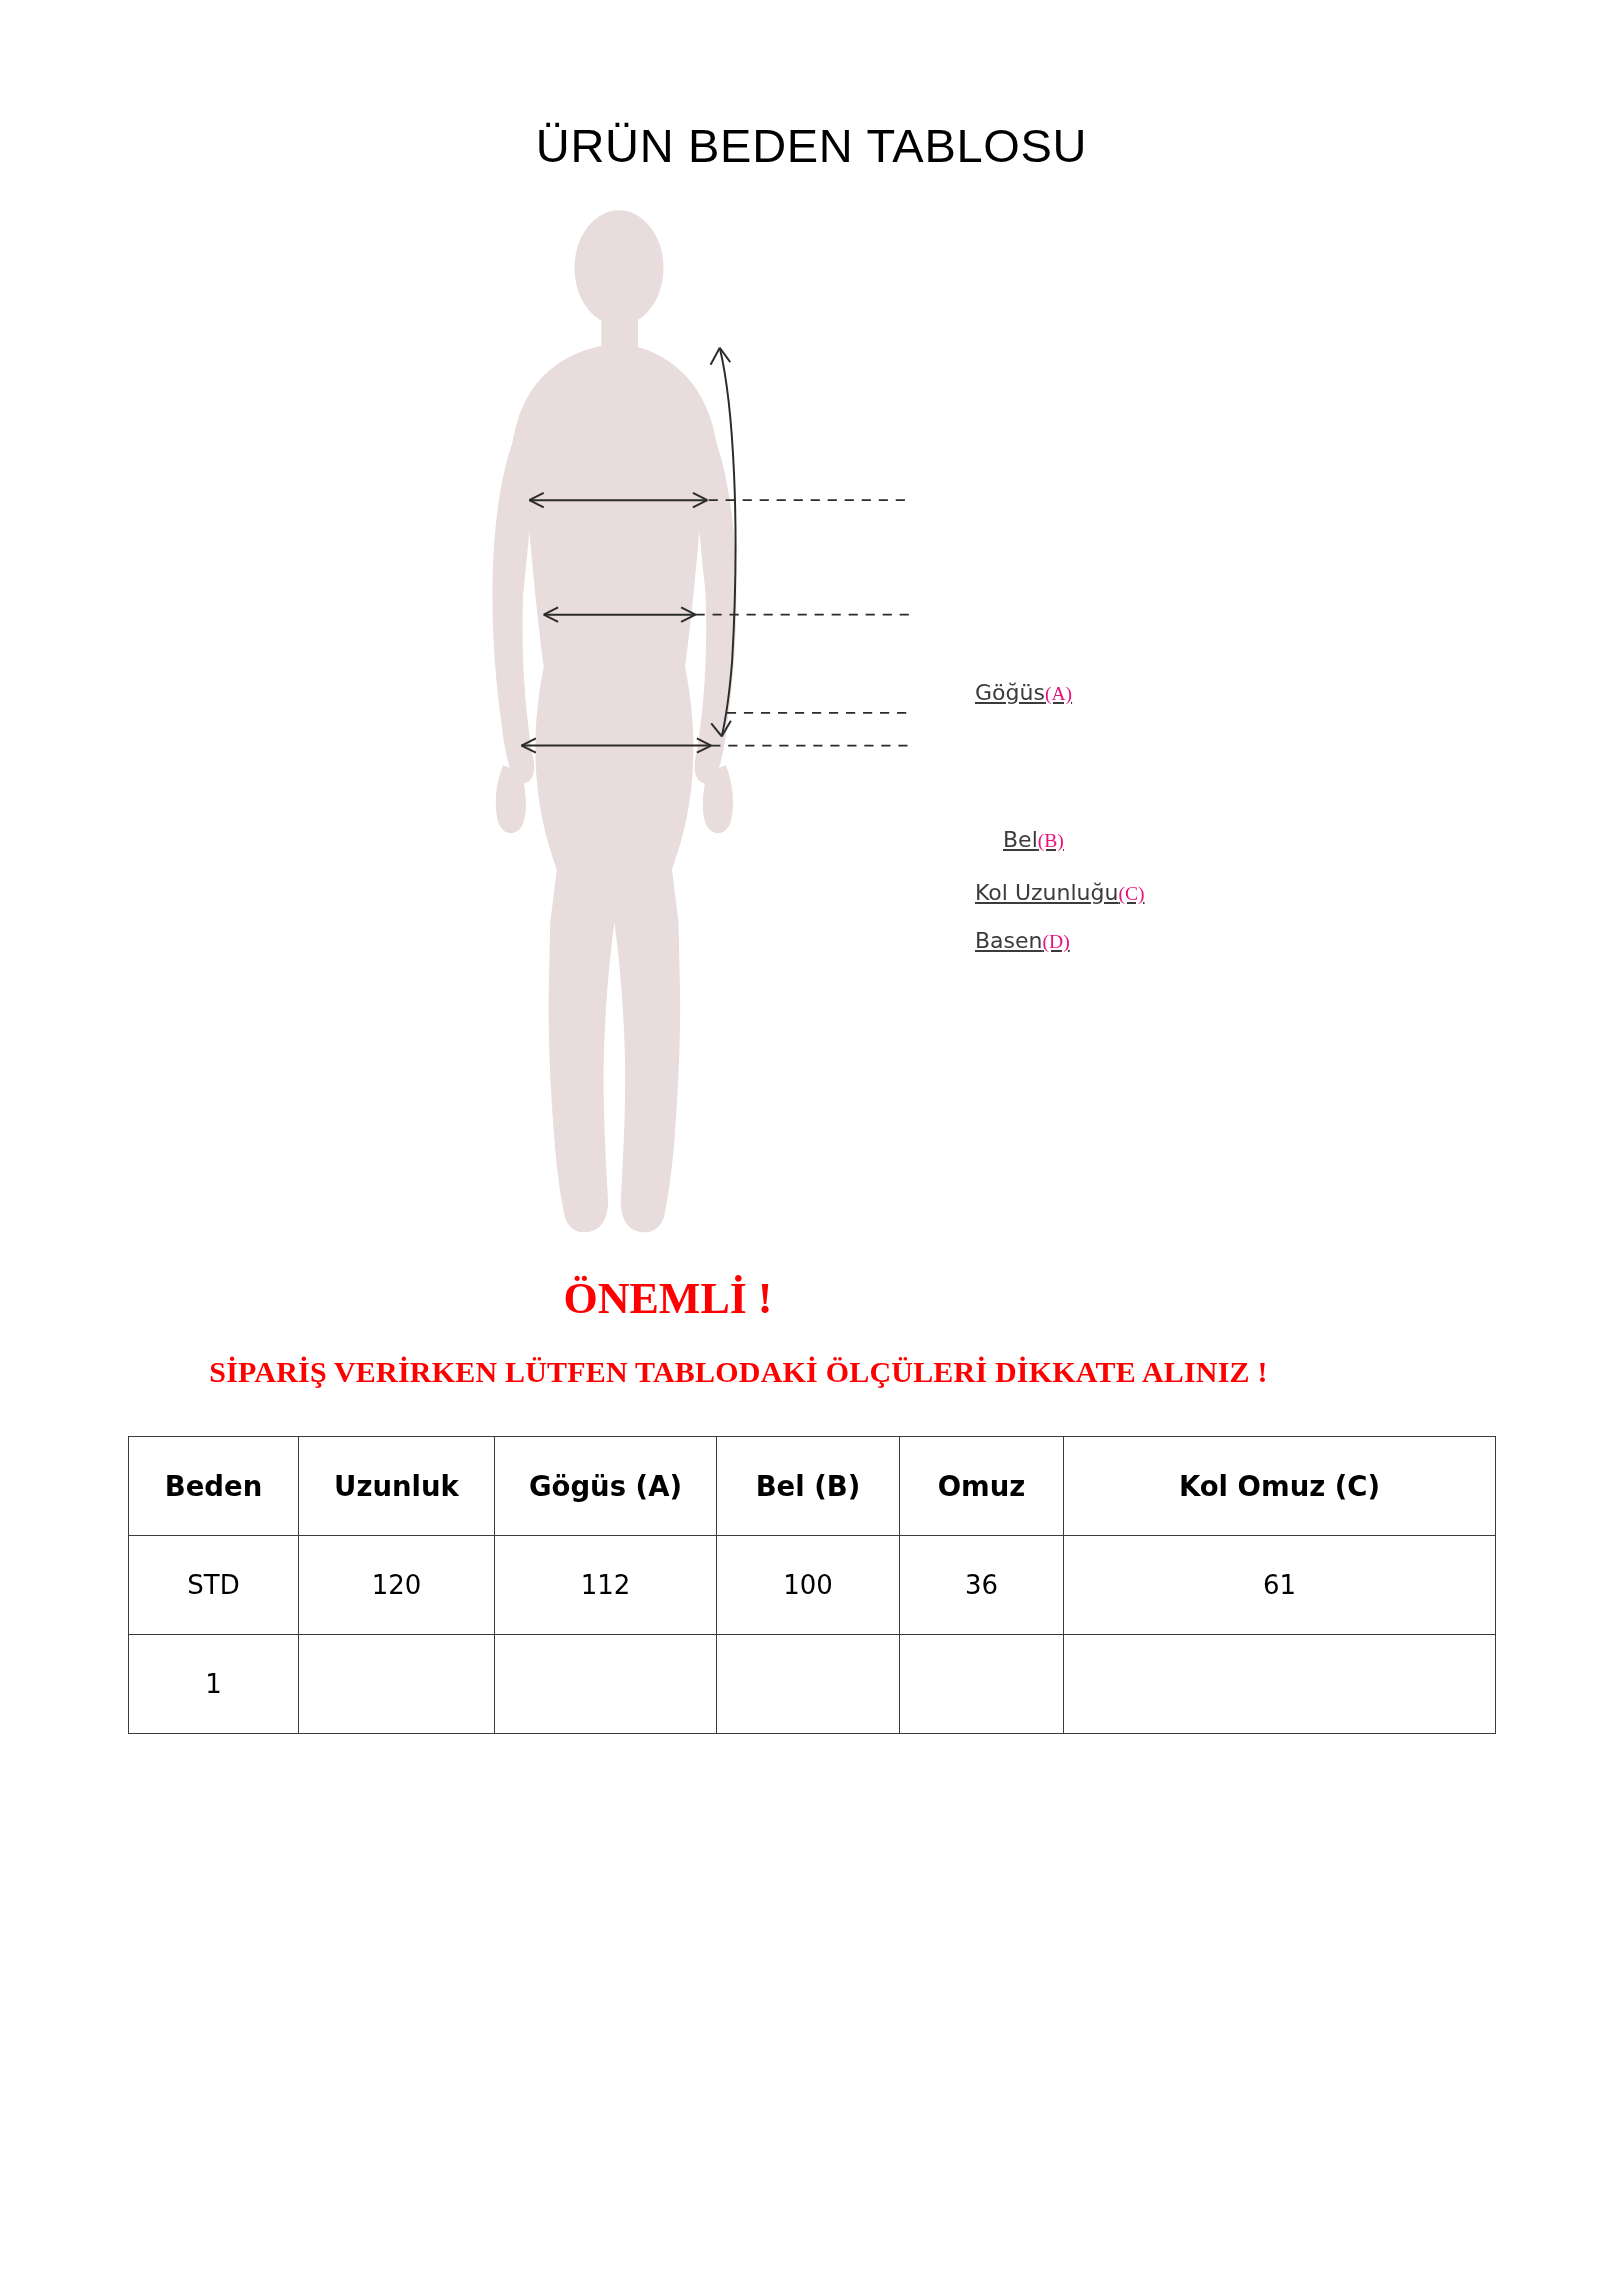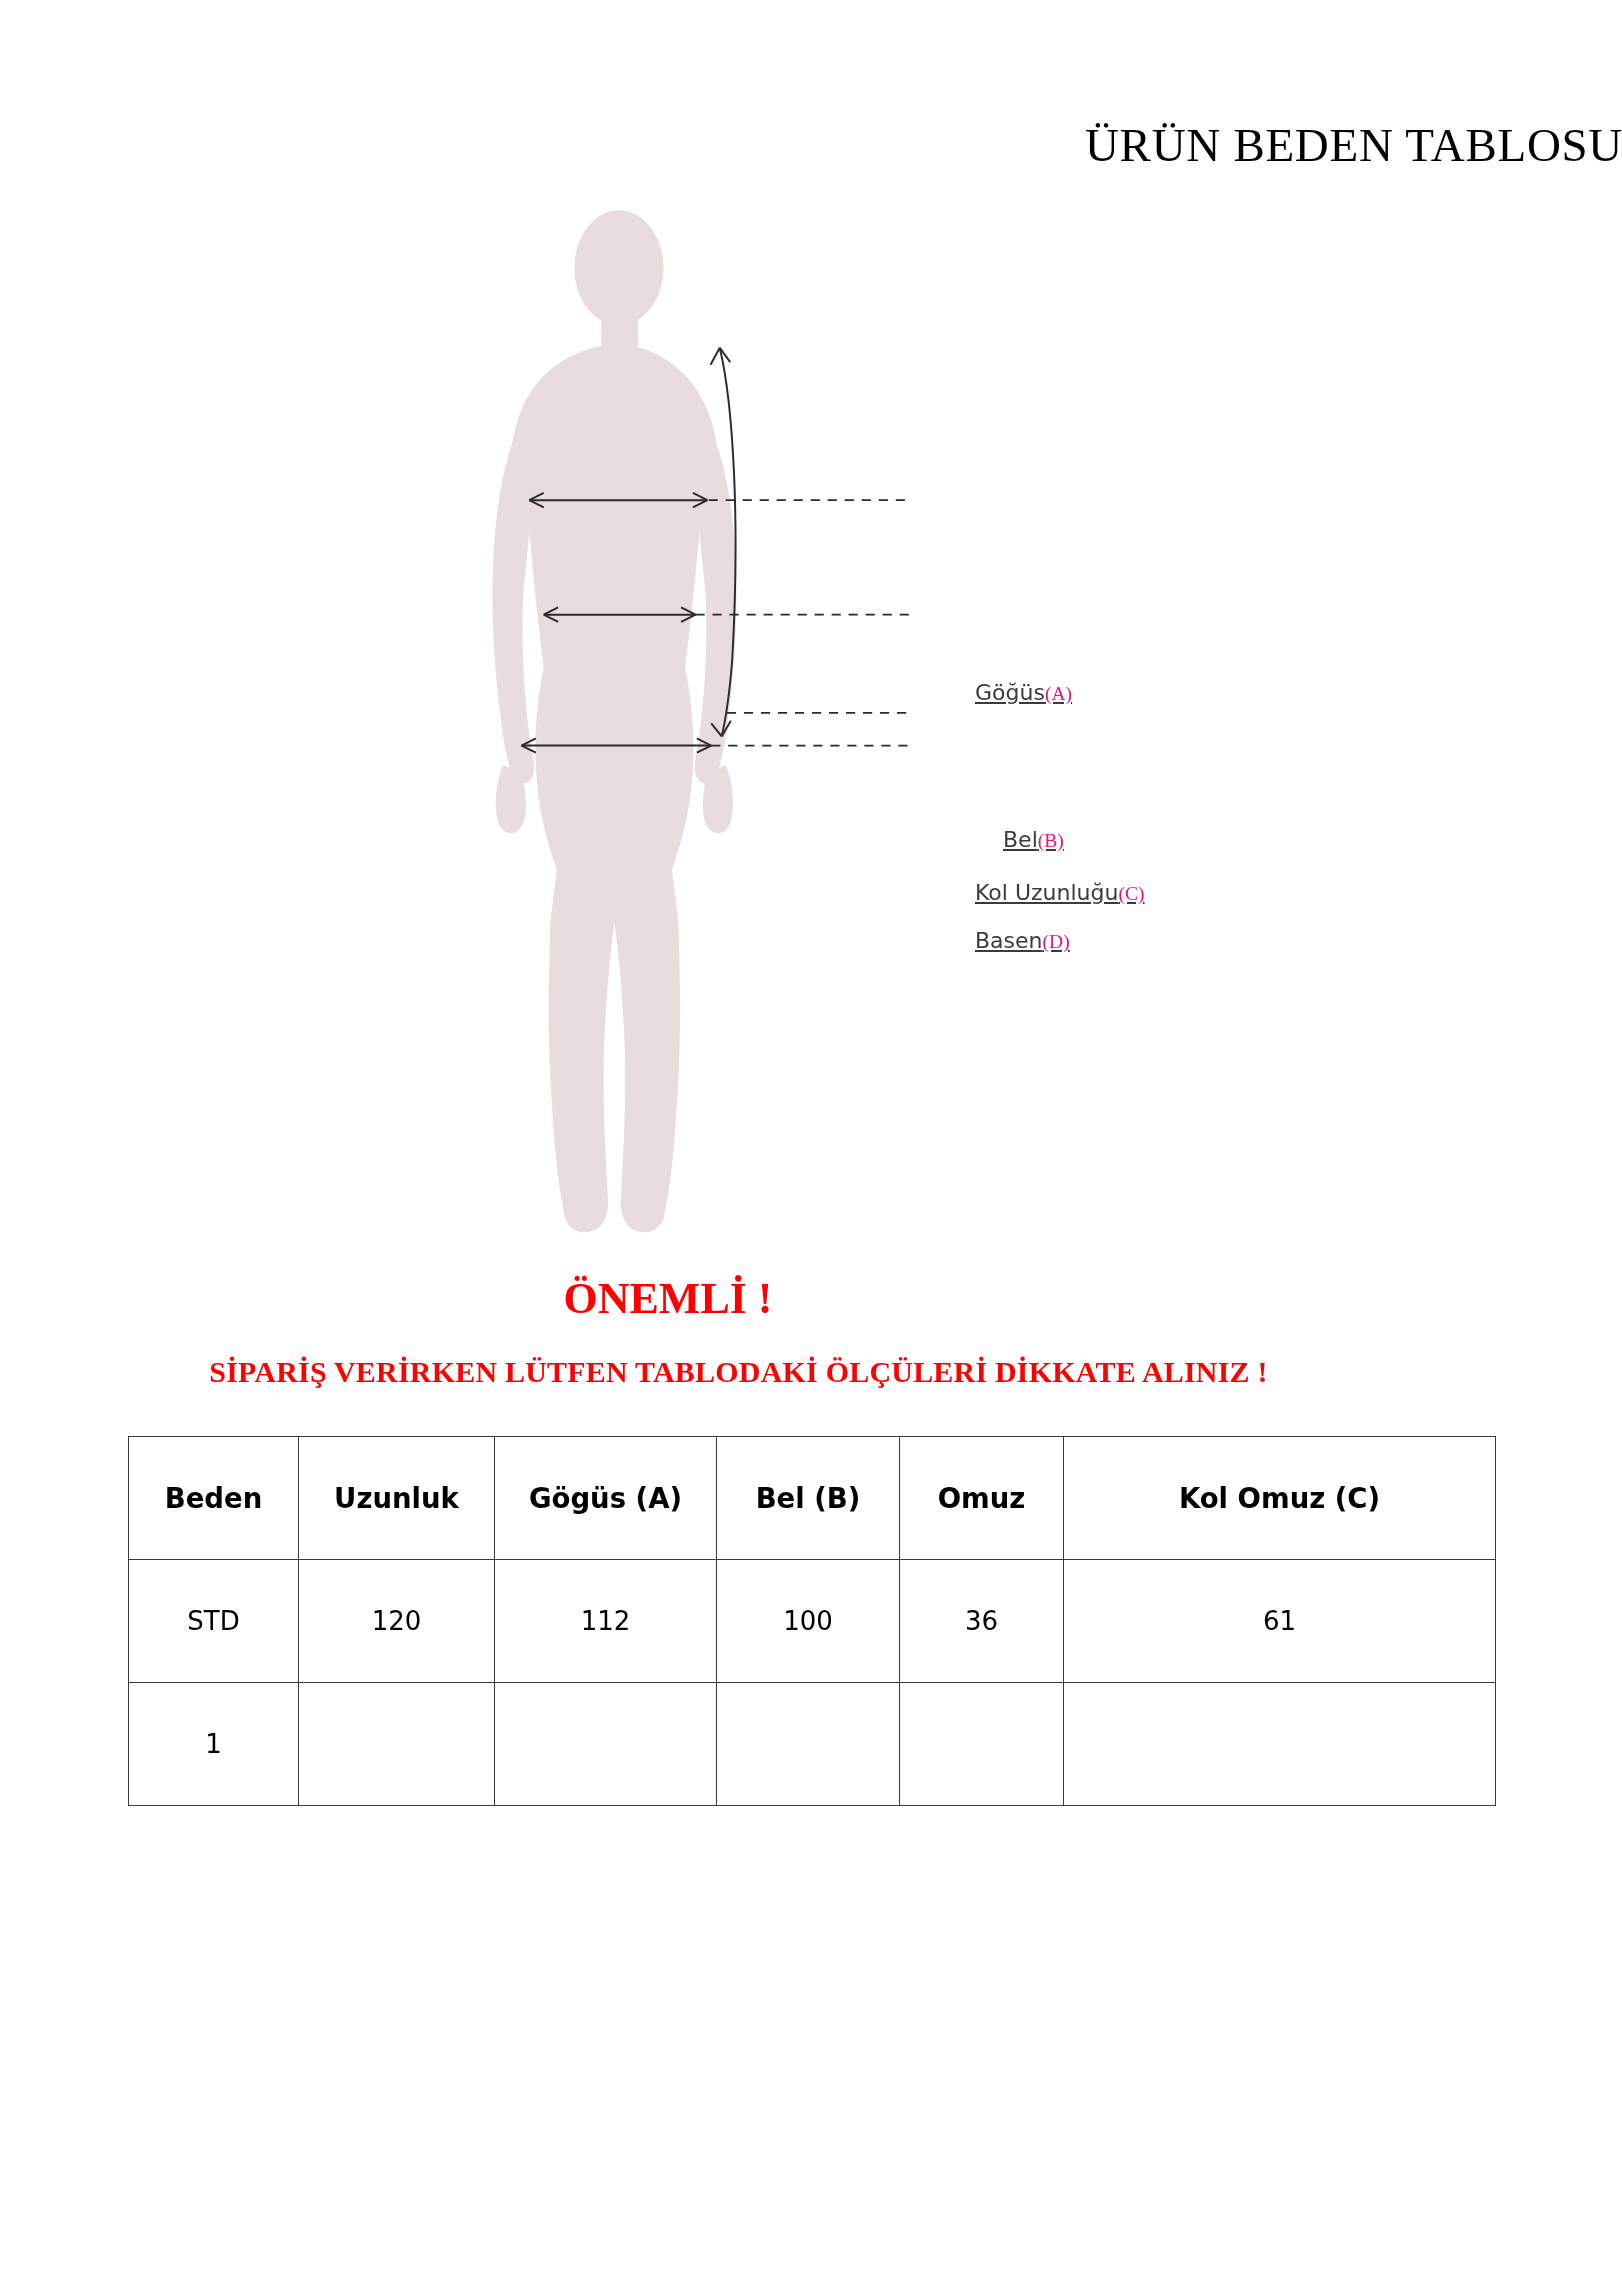--- a/index.html
+++ b/index.html
@@ -21,22 +21,22 @@
     width: 1623px;
     height: 2295px;
   }
 
   
   .doc-title {
     position: absolute;
     top: 118px;
     left: 0;
     width: 1623px;
-    text-align: right;
-    font-family: Liberation Serif, serif;
+    text-align: center;
+    font-family: Liberation Sans, sans-serif;
     font-size: 47px;
     font-weight: 400;
     letter-spacing: 0.7px;
     color: #000;
   }
 
   
   .figure-area {
     position: absolute;
     left: 0;
@@ -104,21 +104,21 @@
     border-collapse: collapse;
     table-layout: fixed;
   }
   .size-table td, .size-table th {
     border: 1.3px solid #3a3a3a;
     text-align: center;
     font-family: "DejaVu Sans", sans-serif;
     font-size: 26px;
     color: #000;
     height: 90px;
-    padding: 16px;
+    padding: 4px;
   }
   .size-table th {
     font-weight: bold;
     font-size: 27.5px;
   }
   .size-table td {
     font-weight: 400;
   }
   .col-0 { width: 170px; }
   .col-1 { width: 196px; }

